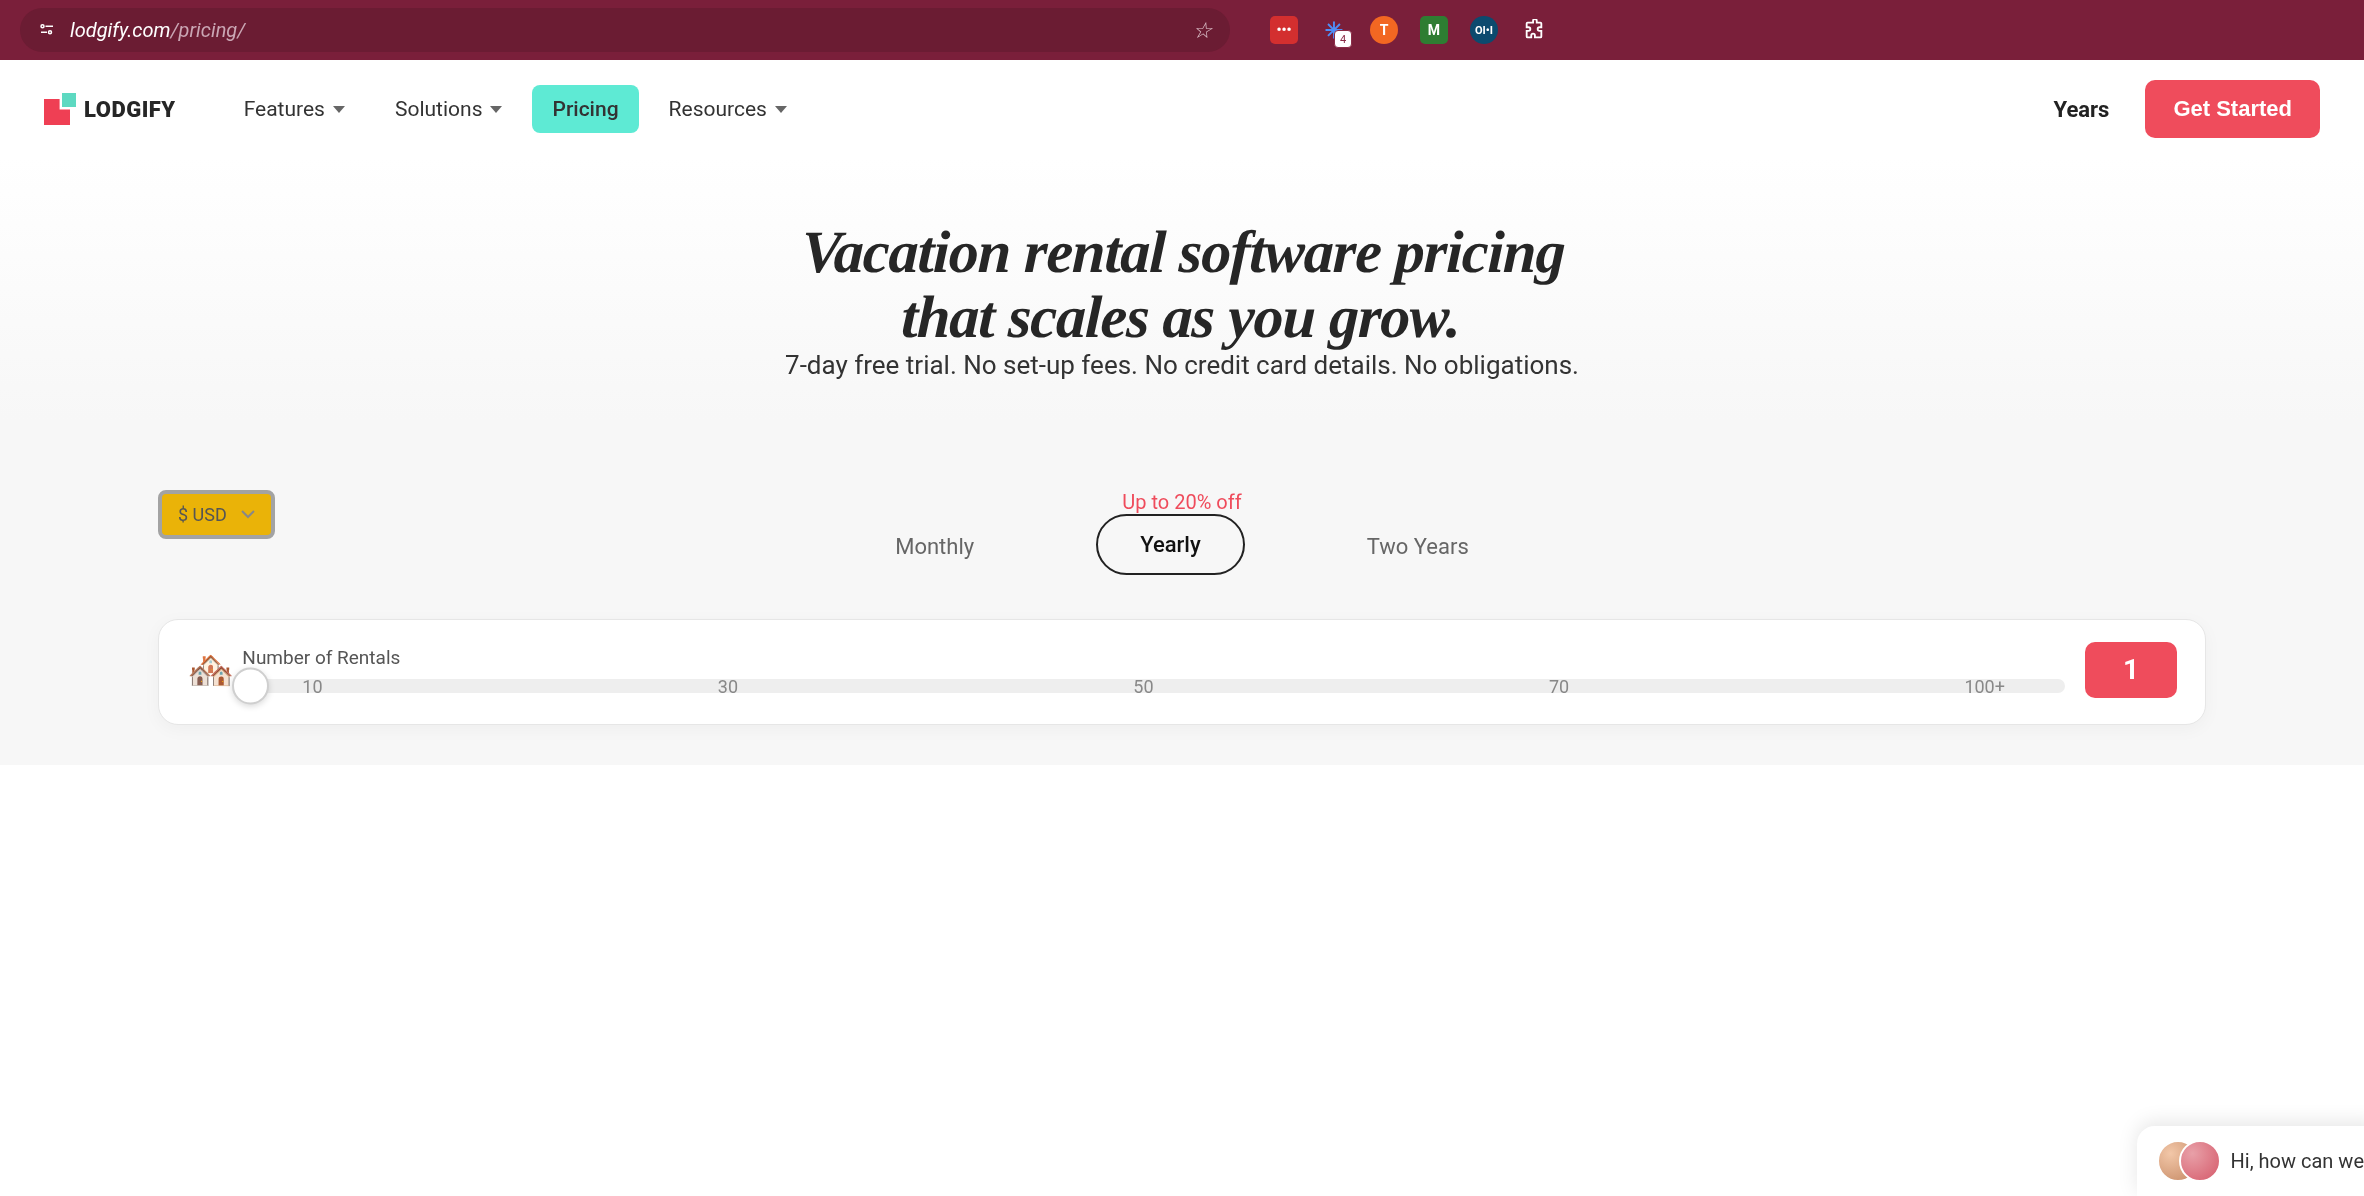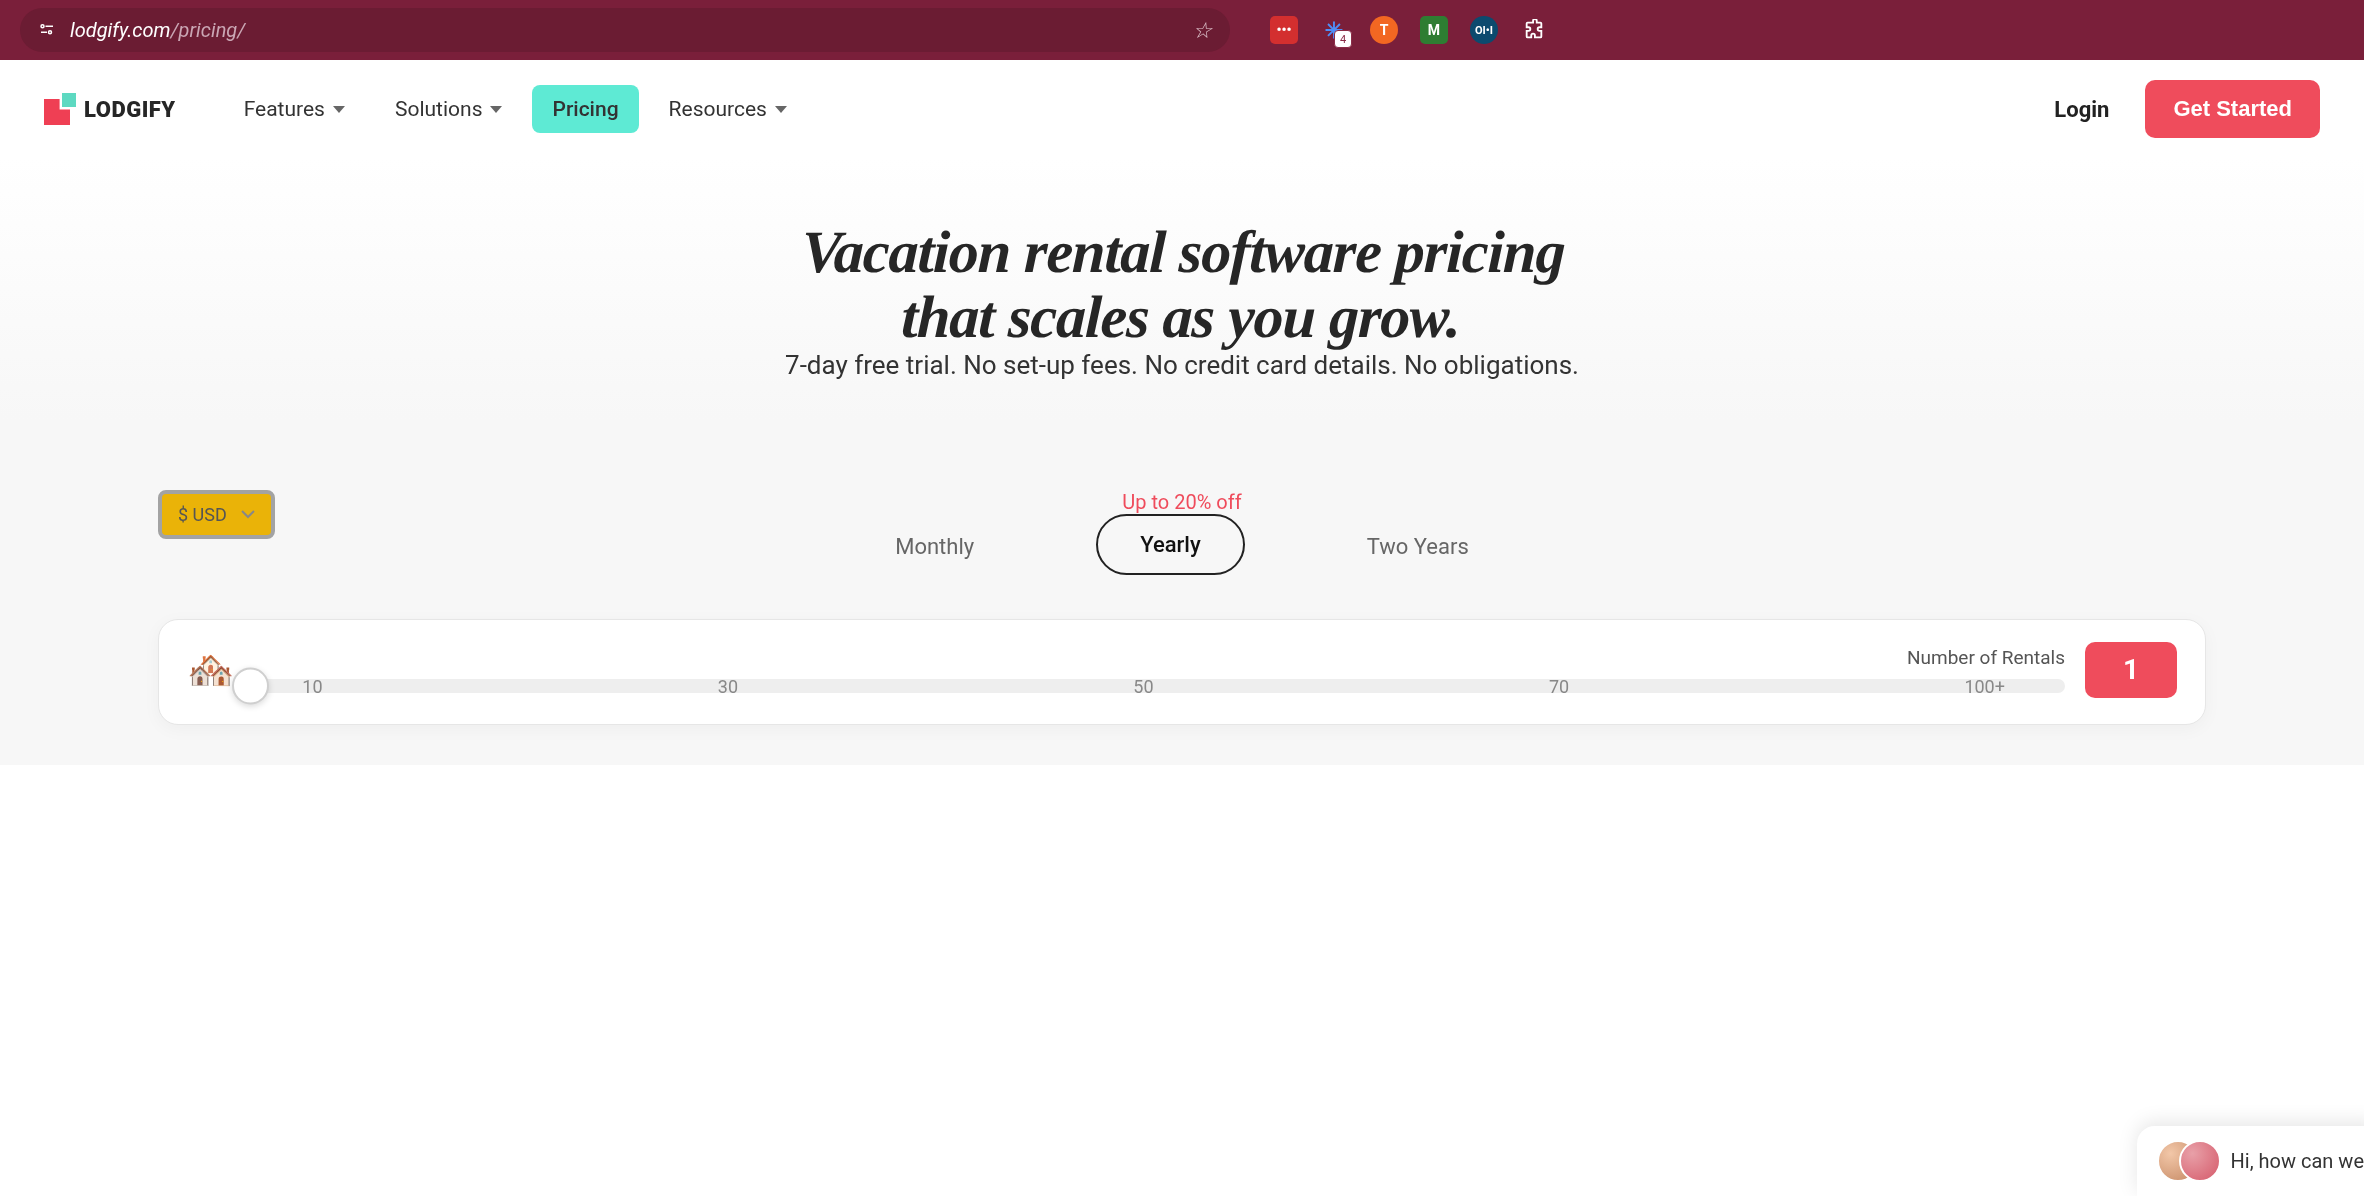--- a/index.html
+++ b/index.html
@@ -136,21 +136,21 @@
 
   
   .slider-card {
     background:#fff; border:1px solid #e6e6e6; border-radius:20px;
     margin: 44px 58px 0; padding: 22px 28px 26px;
     box-shadow: 0 4px 18px rgba(0,0,0,0.04);
     display:flex; align-items:center; gap: 20px;
   }
   .houses-emoji { font-size: 38px; letter-spacing:-12px; }
   .slider-main { flex:1; }
-  .slider-label { text-align:right; color:#555; font-size:19px; margin-bottom:10px; }
+  .slider-label { text-align:left; color:#555; font-size:19px; margin-bottom:10px; }
   .slider-track {
     position:relative; height: 14px; background:#eee; border-radius:10px;
   }
   .slider-thumb {
     position:absolute; left:-10px; top:50%; transform:translateY(-50%);
     width:37px; height:37px; background:#fff; border:2px solid #cfcfcf;
     border-radius:50%; box-shadow:0 2px 6px rgba(0,0,0,0.15);
   }
   .slider-ticks {
     position:absolute; top:-3px; left:0; right:0; height:20px;
@@ -229,21 +229,21 @@
     </div>
     <div class="nav-item active">
       <span>Pricing</span>
     </div>
     <div class="nav-item">
       <span>Resources</span>
       <span class="caret-down"></span>
     </div>
   </nav>
   <div class="header-right">
-    <span class="login-link">Login</span>
+    <span class="login-link">Years</span>
     <button class="get-started-btn">Get Started</button>
   </div>
 </header>
 
 <section class="hero">
   <h1 class="hero-title">
     <span>Vacation rental software pricing</span><br>
     <span>that scales as you grow.</span>
   </h1>
   <p class="hero-sub">7-day free trial. No set-up fees. No credit card details. No obligations.</p>

